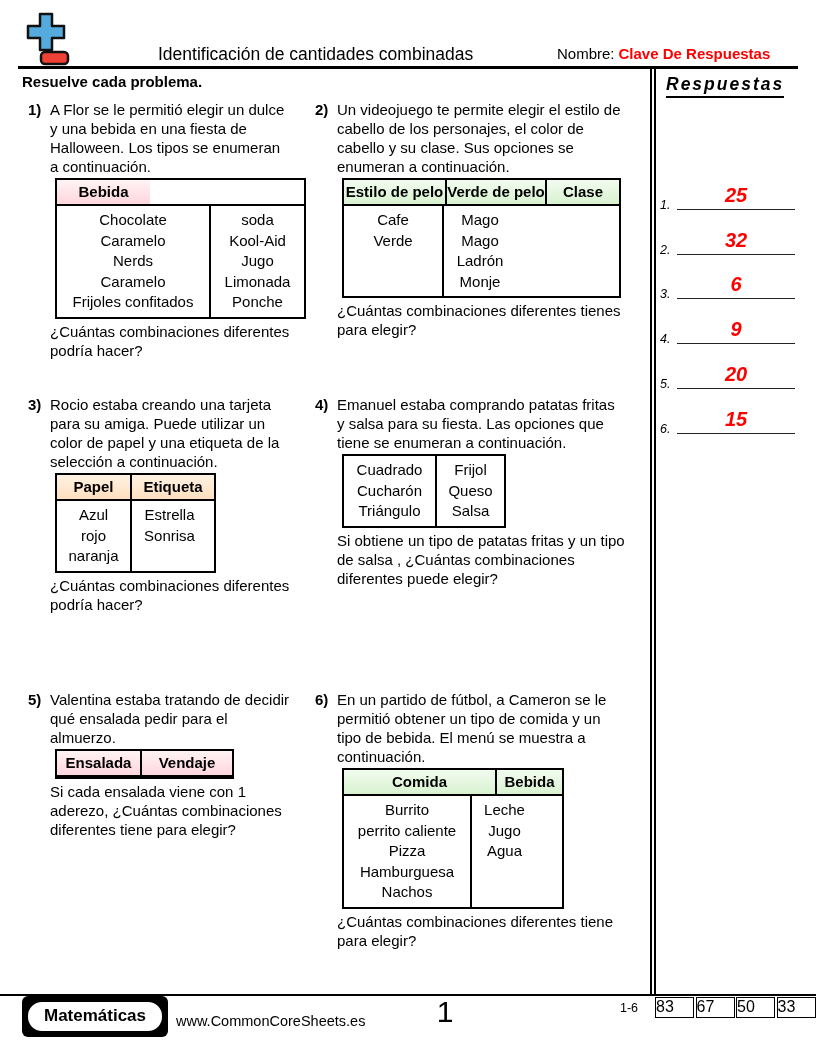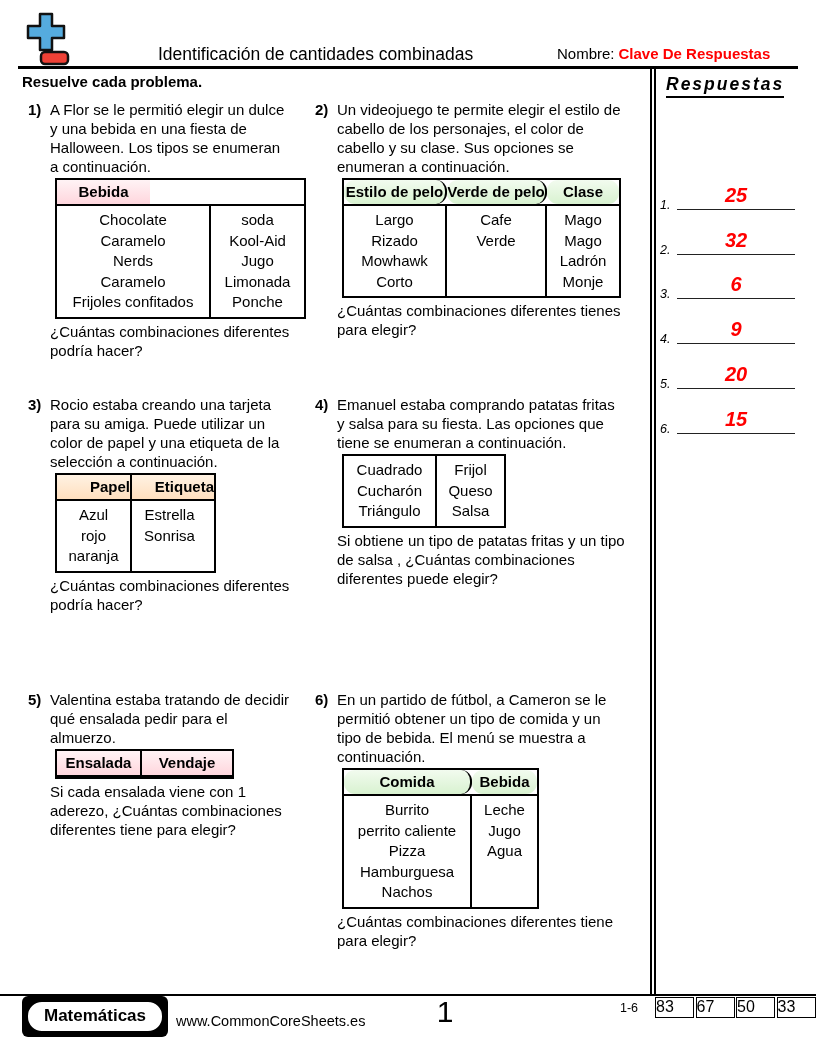--- a/index.html
+++ b/index.html
@@ -30,22 +30,22 @@
   .pbody { margin-left:22px; }
   .ptext, .pquestion { white-space:pre-line; }
   .ptable { display:inline-block; border:2px solid #000; background:#fff; margin:2px 0 3px 5px; }
   .thead { display:flex; border-bottom:2px solid #000; }
   .th { font-weight:bold; text-align:center; font-size:15px; line-height:24px; border-right:2px solid #000; white-space:nowrap; overflow:hidden; }
   .th:last-child { border-right:none; }
   .tbody { display:flex; align-items:stretch; }
   .tcol { text-align:center; padding:4px 0; font-size:15px; line-height:20.5px; border-right:2px solid #000; }
   .tcol:last-child { border-right:none; }
   .hdr-pink  { background:linear-gradient(#fff3f5, #ffd6dd); }
-  .hdr-green { background:linear-gradient(#f2fbef, #d8f2d0);border-radius:11px; }
-  .hdr-peach { background:linear-gradient(#fff2e3, #ffdfbf);text-align:right; }
+  .hdr-green { background:linear-gradient(#f2fbef, #d8f2d0); }
+  .hdr-peach { background:linear-gradient(#fff2e3, #ffdfbf); }
   .hdr-yellow{ background:linear-gradient(#ffffd8, #fff2a8); }
 
   
   .footer-rule { position:absolute; left:0; top:994px; width:816px; height:2px; background:#000; }
   .brand { position:absolute; left:22px; top:996px; width:146px; height:41px; background:#000; border-radius:6px; }
   .brand-pill { position:absolute; left:4px; top:4px; right:4px; bottom:4px; background:#fff; border:2.5px solid #000; border-radius:16px; text-align:center; font-size:17px; font-weight:bold; line-height:28px; }
   .site-url { position:absolute; left:176px; top:1013px; font-size:14.5px; }
   .page-num { position:absolute; left:420px; top:995px; width:50px; text-align:center; font-size:30px; }
   .range-label { position:absolute; left:620px; top:1001px; font-size:12.5px; }
   .score-row { position:absolute; left:655px; top:997px; display:flex; gap:1.5px; }
@@ -144,26 +144,20 @@
 cabello de los personajes, el color de
 cabello y su clase. Sus opciones se
 enumeran a continuación.</div>
       <div class="ptable">
         <div class="thead">
           <div class="th hdr-green" style="width:103px">Estilo de pelo</div>
           <div class="th hdr-green" style="width:100px">Verde de pelo</div>
           <div class="th hdr-green" style="width:72px">Clase</div>
         </div>
         <div class="tbody">
-          <div class="tcol" style="width:103px">
-              <div>Largo</div>
-              <div>Rizado</div>
-              <div>Mowhawk</div>
-              <div>Corto</div>
-            </div>
           <div class="tcol" style="width:100px">
               <div>Cafe</div>
               <div>Verde</div>
             </div>
           <div class="tcol" style="width:72px">
               <div>Mago</div>
               <div>Mago</div>
               <div>Ladrón</div>
               <div>Monje</div>
             </div>
@@ -249,21 +243,21 @@
 
   <div class="problem" style="left:315px; top:690px; width:335px;">
     <div class="pnum">6)</div>
     <div class="pbody">
       <div class="ptext">En un partido de fútbol, a Cameron se le
 permitió obtener un tipo de comida y un
 tipo de bebida. El menú se muestra a
 continuación.</div>
       <div class="ptable">
         <div class="thead">
-          <div class="th hdr-green" style="width:128px">Comida</div>
+          <div class="th hdr-green" style="width:153px">Comida</div>
           <div class="th hdr-green" style="width:65px">Bebida</div>
         </div>
         <div class="tbody">
           <div class="tcol" style="width:128px">
               <div>Burrito</div>
               <div>perrito caliente</div>
               <div>Pizza</div>
               <div>Hamburguesa</div>
               <div>Nachos</div>
             </div>

